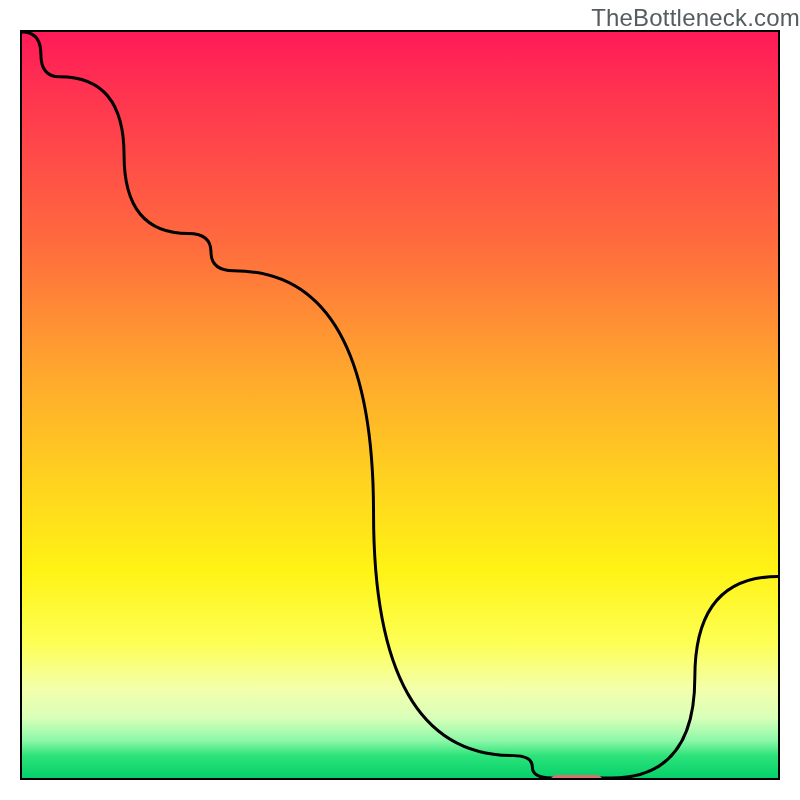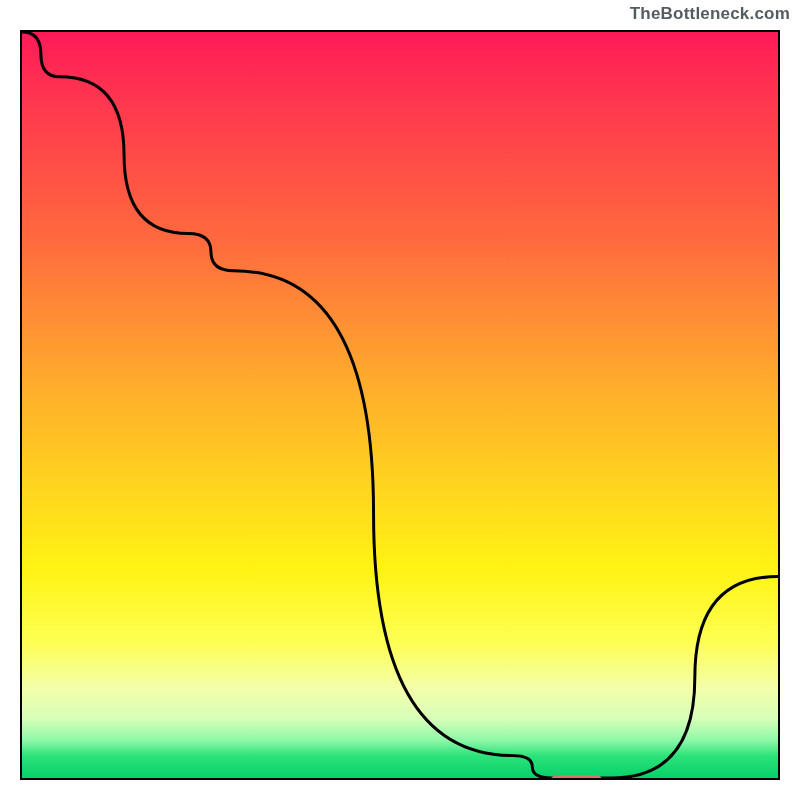--- a/index.html
+++ b/index.html
@@ -11,23 +11,23 @@
     font-family: Arial, Helvetica, sans-serif;
   }
   .wrap {
     position: relative;
     width: 800px;
     height: 800px;
   }
   .watermark {
     position: absolute;
     top: 4px;
-    right: 10px;
-    font-size: 17px;
-    font-weight: bold;
+    right: 0;
+    font-size: 24px;
+    font-weight: normal;
     color: #555c5f;
     letter-spacing: 0.2px;
   }
   .plot {
     position: absolute;
     left: 20px;
     top: 30px;
     width: 760px;
     height: 750px;
     border: 2px solid #000;

